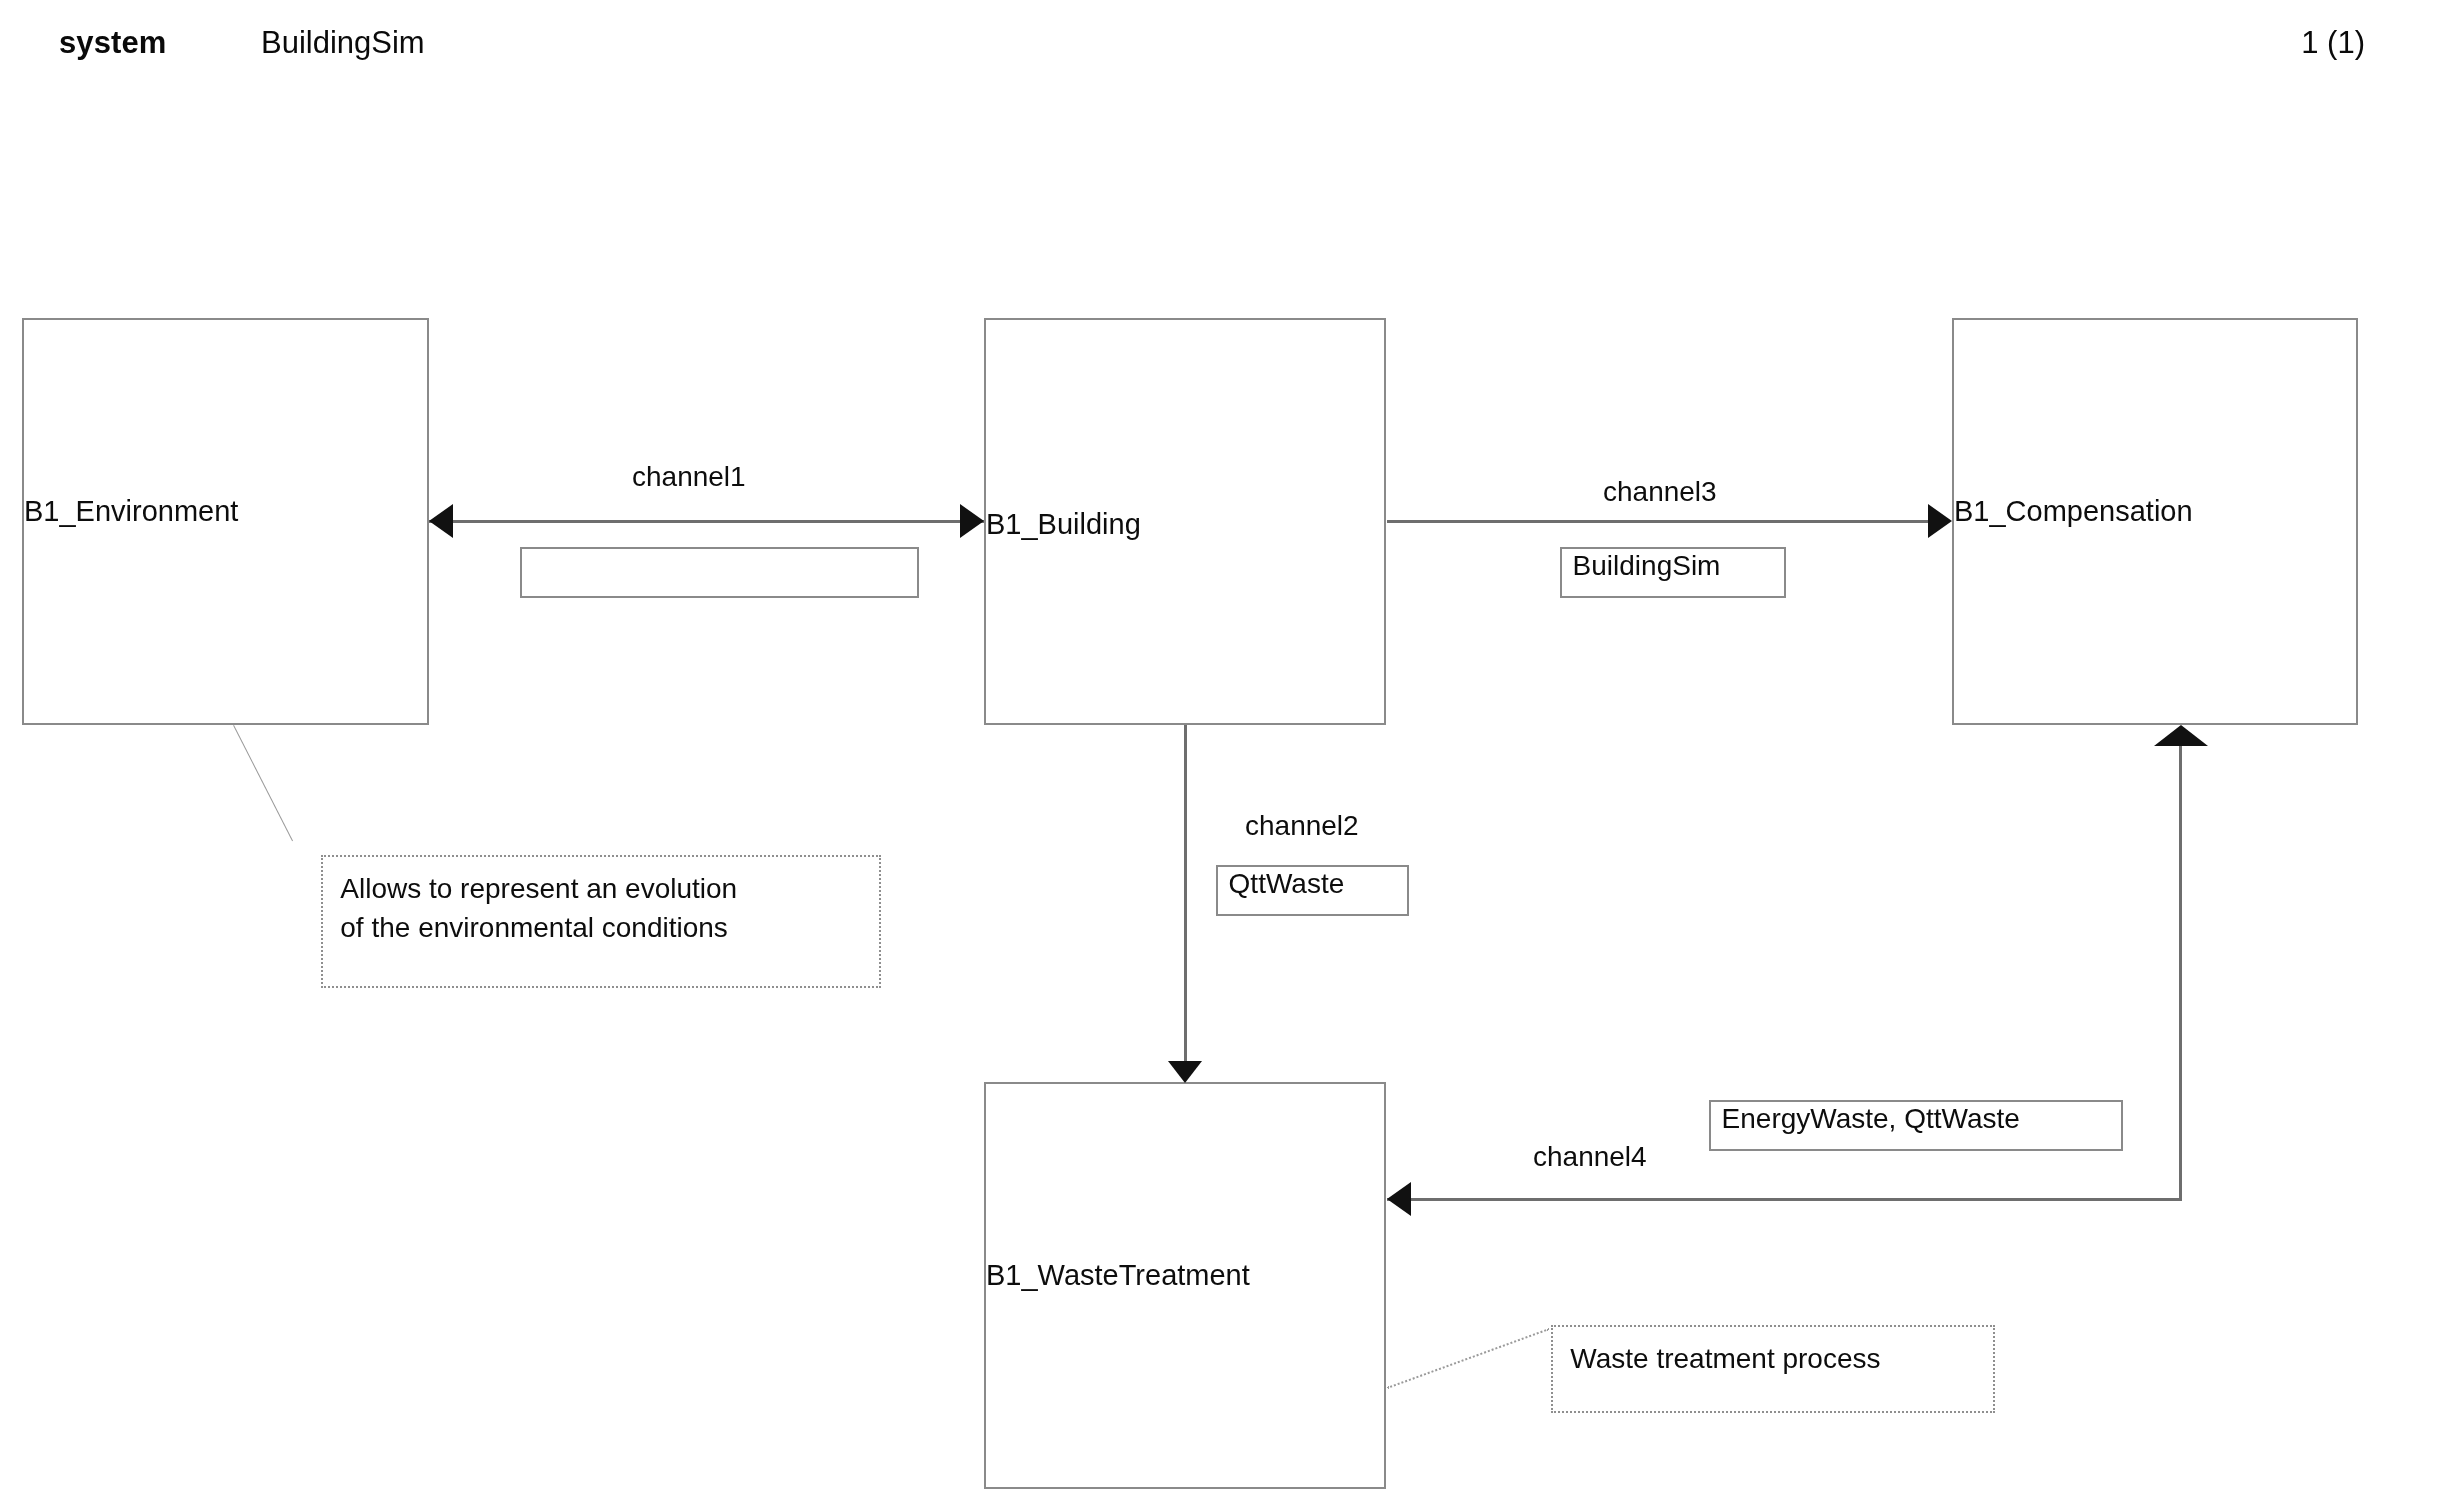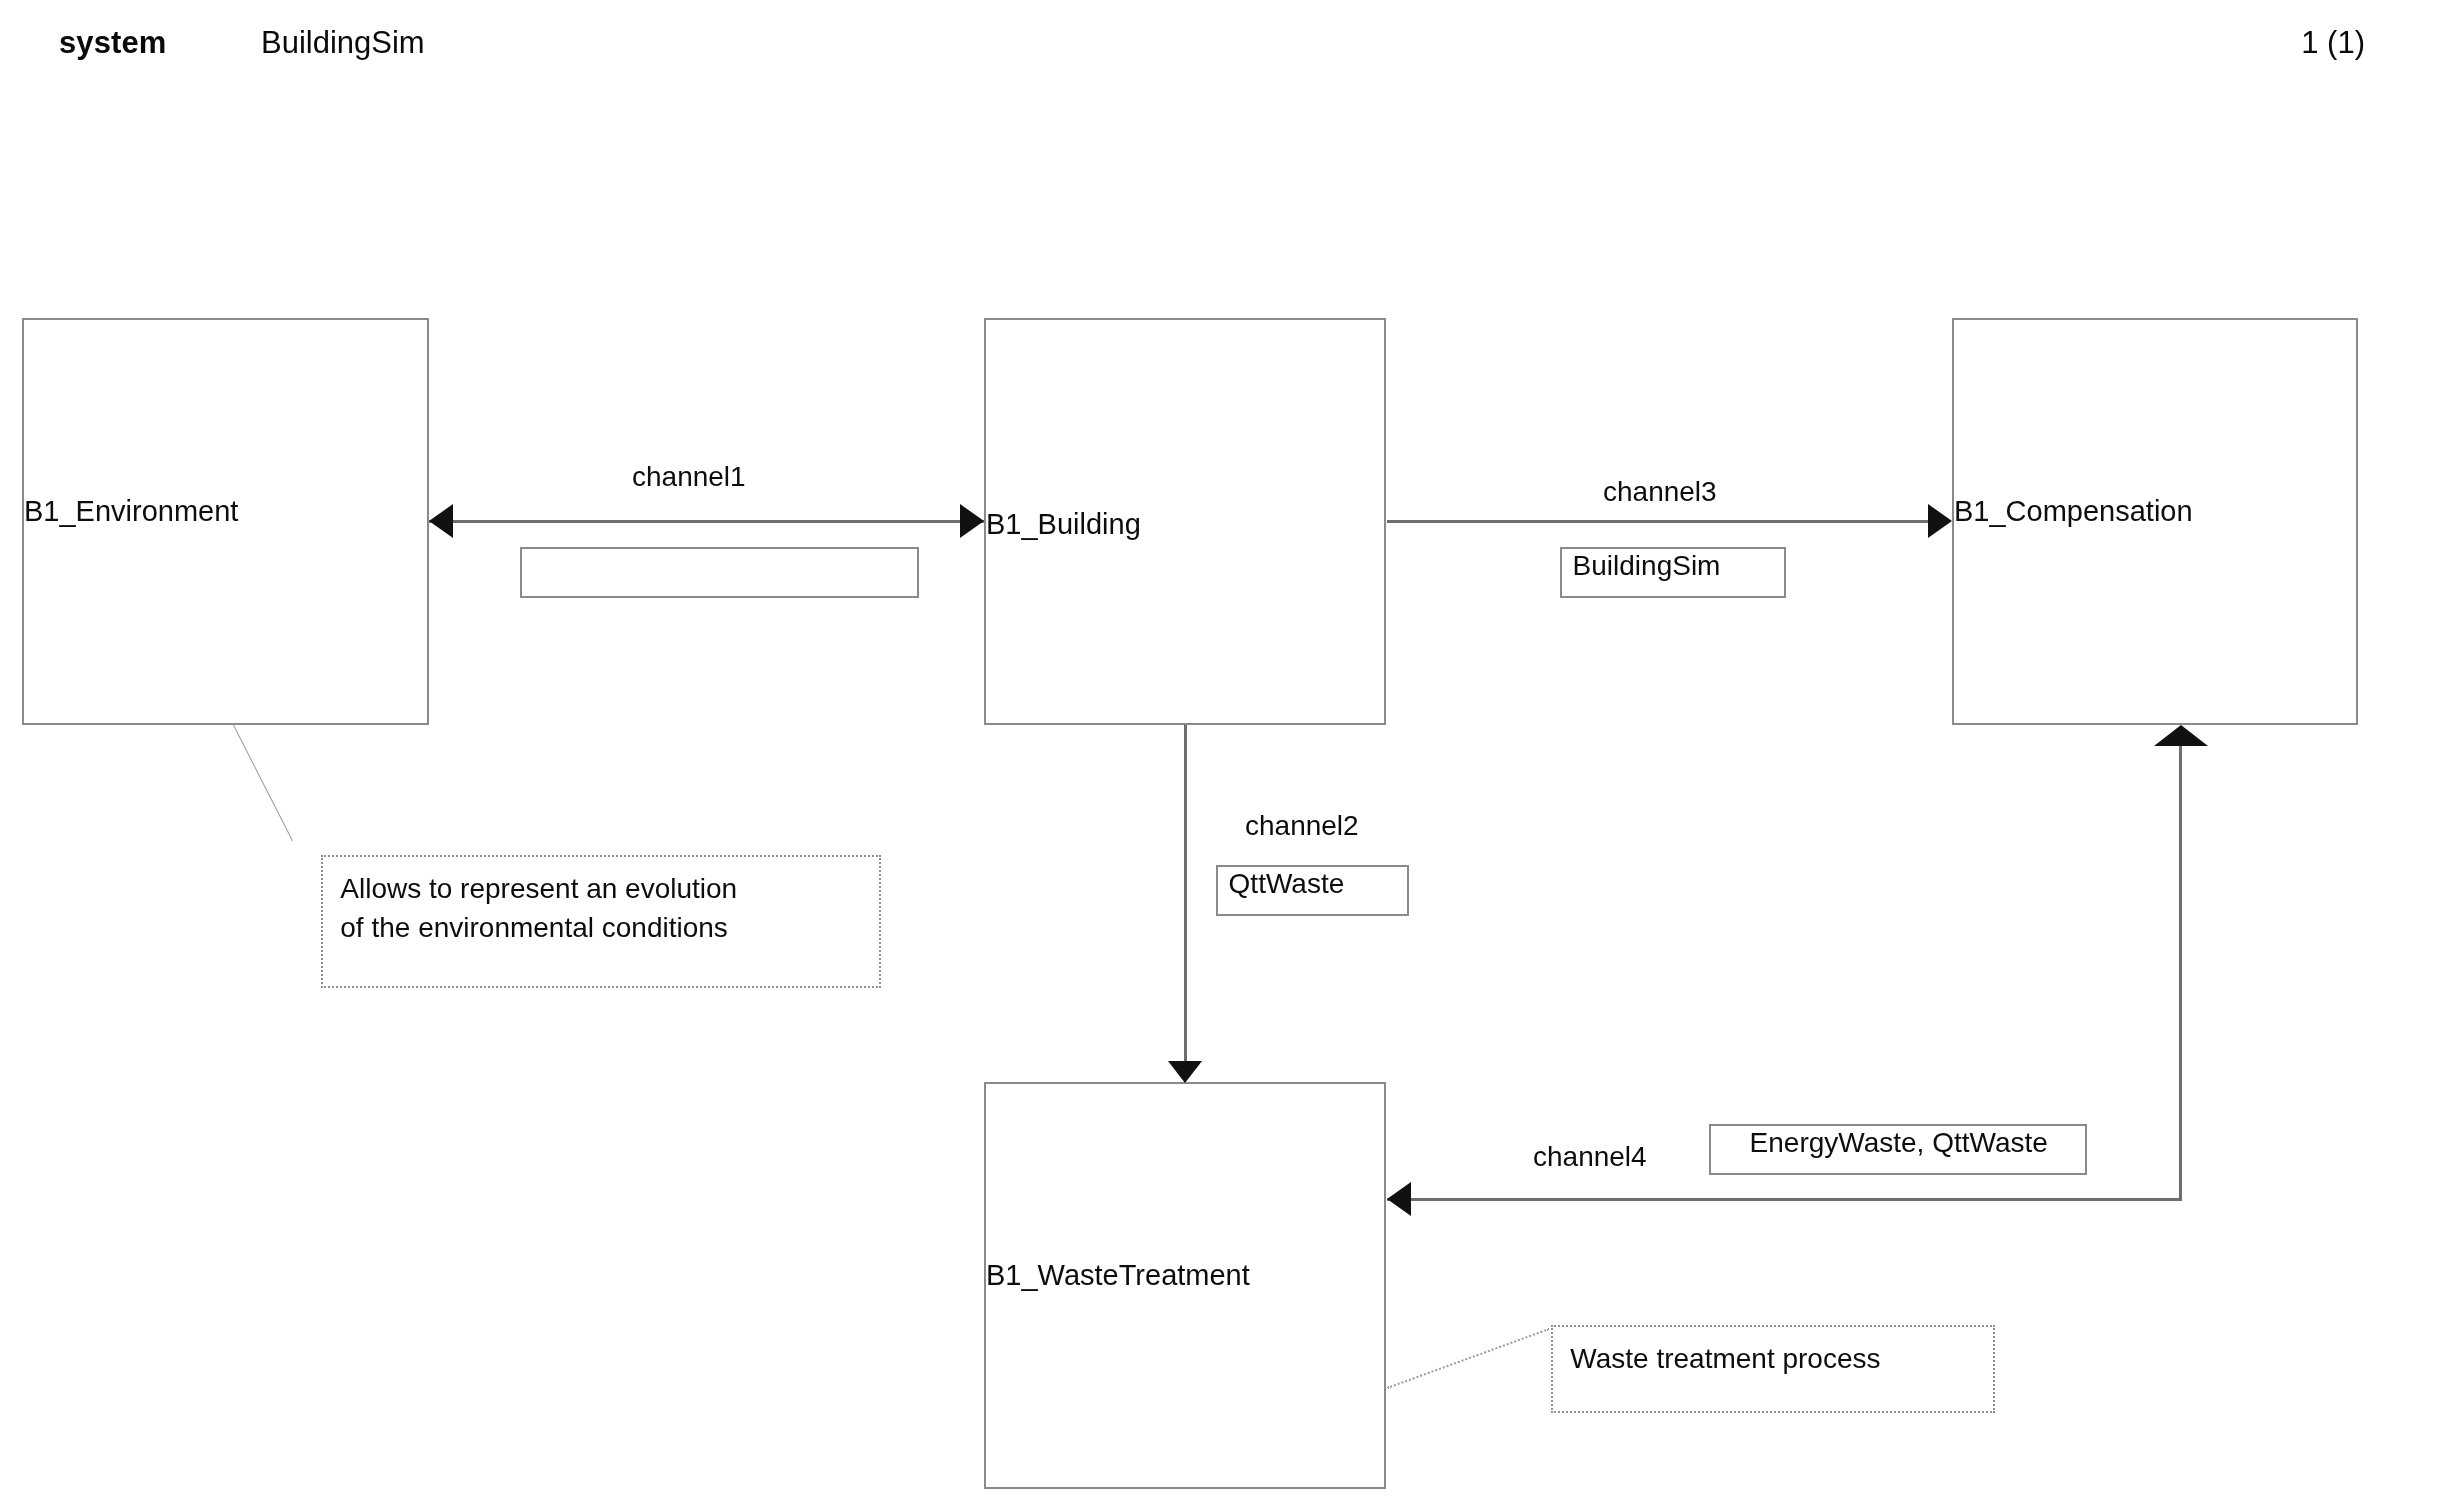--- a/index.html
+++ b/index.html
@@ -155,21 +155,21 @@
 </div>
 
 <div>
   <div class="hline" style="left:1387px;top:1198px;width:795px;"></div>
   <div class="vline" style="left:2179px;top:746px;height:453px;"></div>
   <div class="arrow arrow-left" style="left:1387px;top:1182px;"></div>
   <div class="arrow arrow-up-wide" style="left:2154px;top:725px;"></div>
 
   <div class="chan-name" style="left:1533px;top:1141px;">channel4</div>
 
-  <div class="sigbox" style="left:1709px;top:1124px;width:378px;height:51px;padding-left:28px;">
+  <div class="sigbox" style="left:1709px;top:1100px;width:414px;height:51px;">
     <span class="stub" style="left:0;top:0;width:86px;"></span>
     <span class="stub" style="right:0;top:0;width:86px;"></span>
     <span class="stub" style="left:0;bottom:0;width:86px;"></span>
     <span class="stub" style="right:0;bottom:0;width:86px;"></span>
     <span class="sig-text">EnergyWaste, QttWaste</span>
   </div>
 </div>
 
 <div>
   <div class="leader" style="left:234px;top:725px;width:130px;transform:rotate(63deg);"></div>

